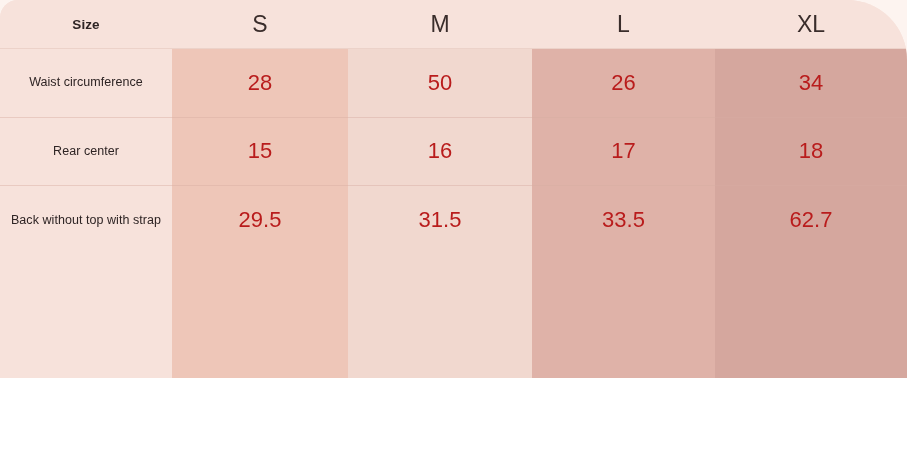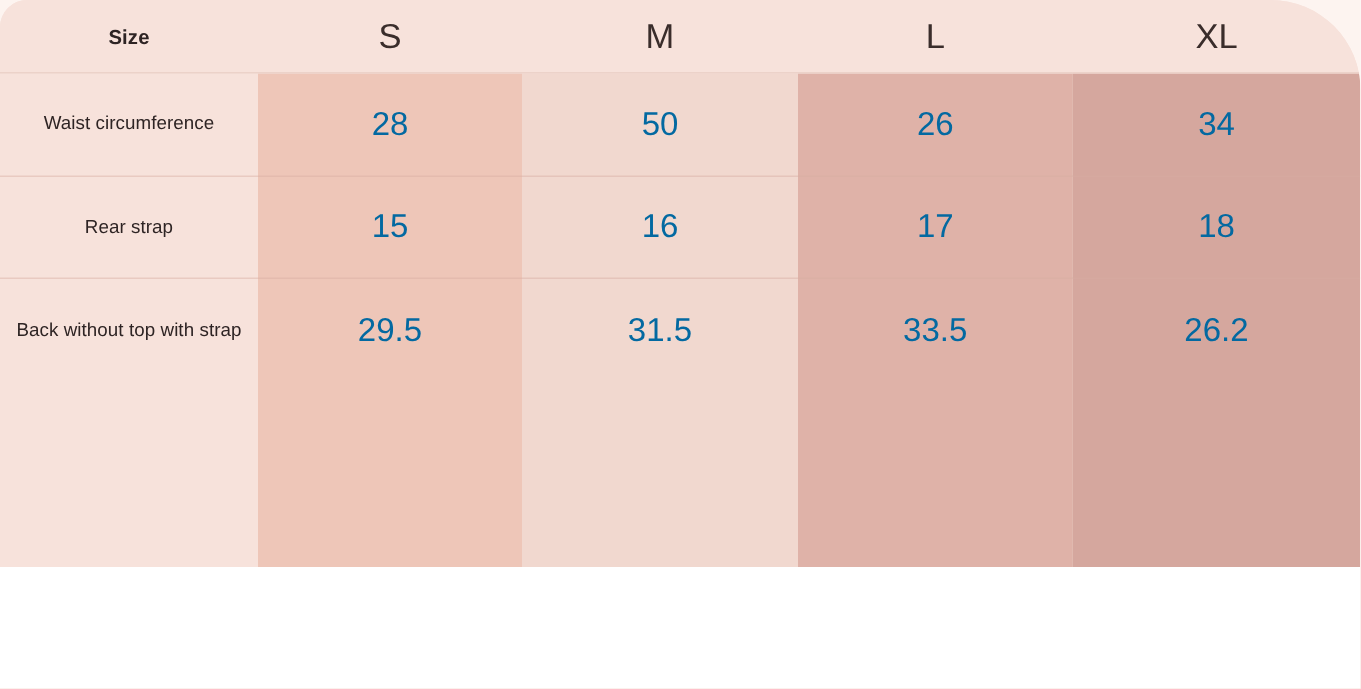--- a/index.html
+++ b/index.html
@@ -86,21 +86,21 @@
     font-size: 12.5px;
     font-weight: normal;
     color: #2e2424;
     line-height: 1.35;
     padding: 0 8px;
     letter-spacing: .05px;
   }
   td.cell-val {
     font-size: 22px;
     font-weight: normal;
-    color: #0369a1;
+    color: #b91c1c;
   }
 </style>
 </head>
 <body>
 
 <div id="size-chart">
   <div class="chart-card">
 
     <div class="col-band band-s"></div>
     <div class="col-band band-m"></div>
@@ -128,30 +128,30 @@
 
       <tbody>
         <tr>
           <td class="cell-label">Waist circumference</td>
           <td class="cell-val">28</td>
           <td class="cell-val">50</td>
           <td class="cell-val">26</td>
           <td class="cell-val">34</td>
         </tr>
         <tr>
-          <td class="cell-label">Rear strap</td>
+          <td class="cell-label">Rear center</td>
           <td class="cell-val">15</td>
           <td class="cell-val">16</td>
           <td class="cell-val">17</td>
           <td class="cell-val">18</td>
         </tr>
         <tr>
           <td class="cell-label">Back without top with strap</td>
           <td class="cell-val">29.5</td>
           <td class="cell-val">31.5</td>
           <td class="cell-val">33.5</td>
-          <td class="cell-val">26.2</td>
+          <td class="cell-val">62.7</td>
         </tr>
       </tbody>
     </table>
 
   </div>
 </div>
 
 </body></html>

